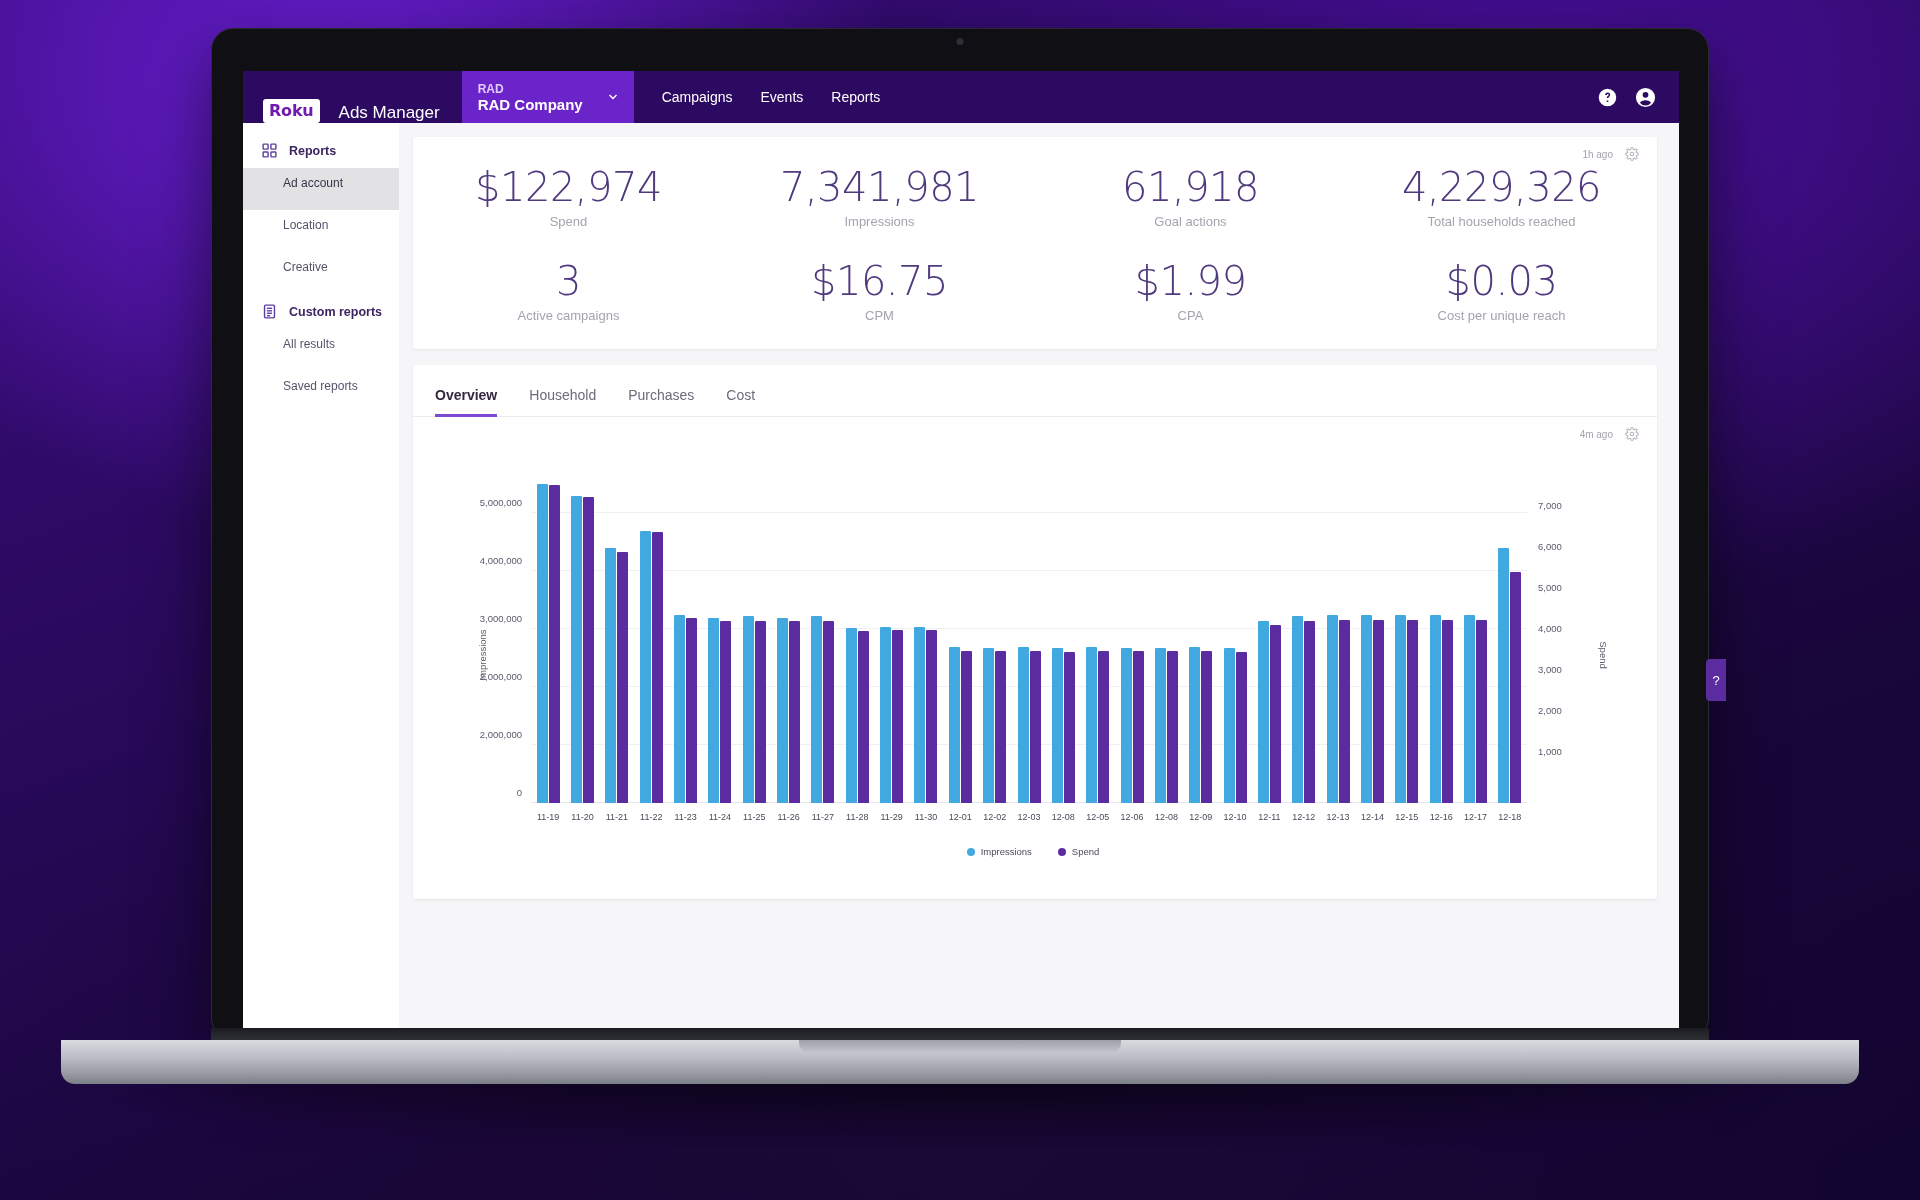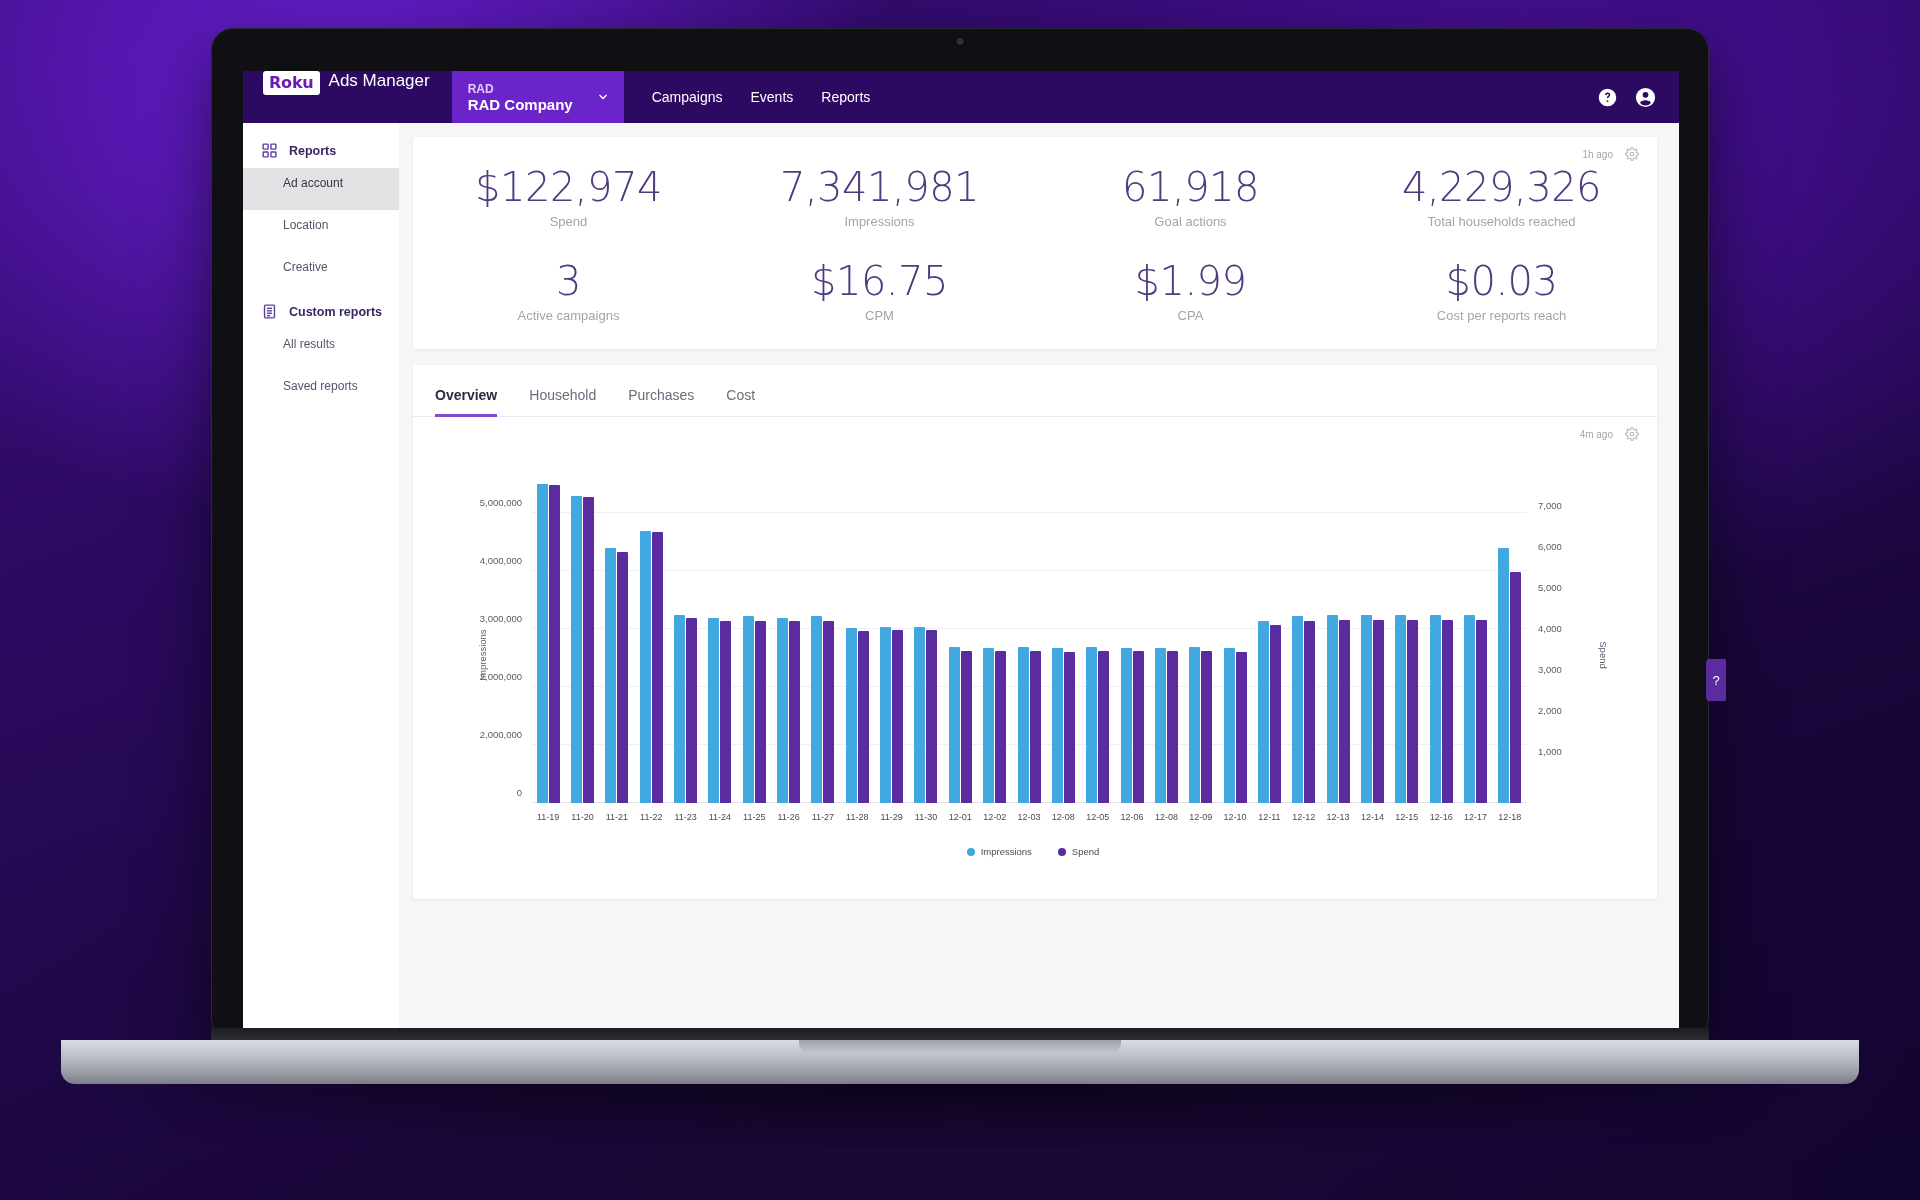--- a/index.html
+++ b/index.html
@@ -89,21 +89,21 @@
   
   #topnav {
     height: 52px;
     background: #2d0a61;
     display: flex;
     align-items: stretch;
     position: relative;
     z-index: 5;
   }
   .brand {
-    display: flex; align-items: flex-start; gap: 9px;
+    display: flex; align-items: flex-end; gap: 19px;
     padding: 0 22px 0 20px;
   }
   .roku-logo {
     background: #ffffff;
     color: #6f1ab1;
     font-weight: bold;
     font-size: 16px;
     letter-spacing: -0.2px;
     padding: 2px 6px 3px 6px;
     border-radius: 3px;
@@ -383,21 +383,21 @@
               <div class="kpi">
                 <div class="kpi-value">$16.75</div>
                 <div class="kpi-label">CPM</div>
               </div>
               <div class="kpi">
                 <div class="kpi-value">$1.99</div>
                 <div class="kpi-label">CPA</div>
               </div>
               <div class="kpi">
                 <div class="kpi-value">$0.03</div>
-                <div class="kpi-label">Cost per reports reach</div>
+                <div class="kpi-label">Cost per unique reach</div>
               </div>
             </div>
           </div>
 
           <div class="card" id="chart-card">
             <div class="tabs">
               <div class="tab active">Overview</div>
               <div class="tab">Household</div>
               <div class="tab">Purchases</div>
               <div class="tab">Cost</div>

